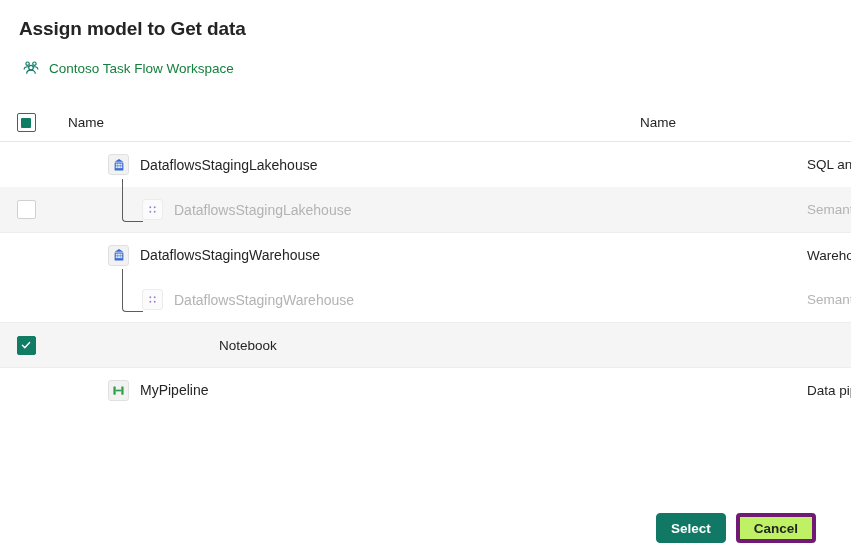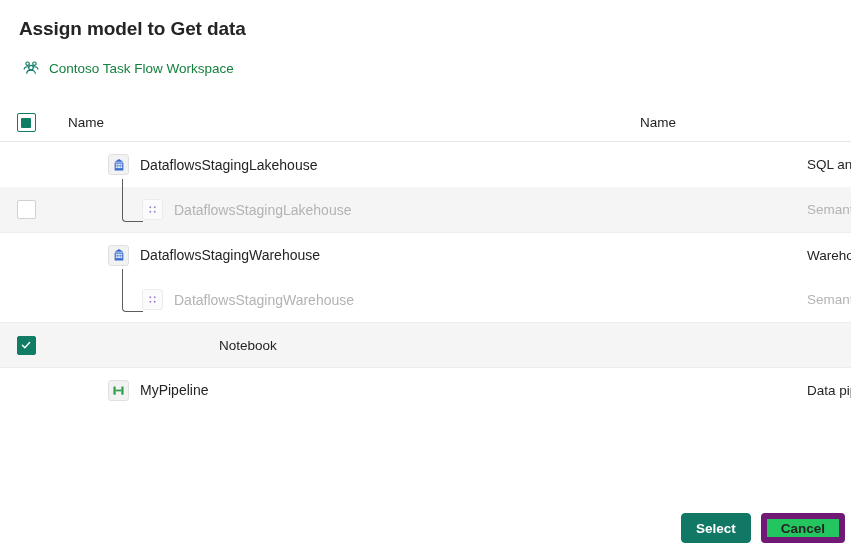--- a/index.html
+++ b/index.html
@@ -210,21 +210,21 @@
   .footer {
     position: absolute;
     left: 0;
     top: 503px;
     width: 851px;
     height: 50px;
     display: flex;
     align-items: center;
     justify-content: flex-end;
     gap: 10px;
-    padding-right: 6px;
+    padding-right: 35px;
     box-sizing: border-box;
     background: #ffffff;
   }
   .btn {
     height: 30px;
     min-width: 62px;
     padding: 0 14px;
     border-radius: 4px;
     font-size: 13.5px;
     font-weight: bold;
@@ -234,22 +234,22 @@
     align-items: center;
     justify-content: center;
     box-sizing: border-box;
   }
   .btn-primary {
     background: #117865;
     border: 1px solid #117865;
     color: #ffffff;
   }
   .btn-secondary {
-    background: #22c55e;
-    border: 6px solid #701a75;
+    background: #bef264;
+    border: 4px solid #701a75;
     color: #242424;
   }
 </style>
 </head>
 <body>
 
 <div class="dialog-title">Assign model to Get data</div>
 
 <div class="breadcrumb">
   <span class="ws-icon-wrap">

